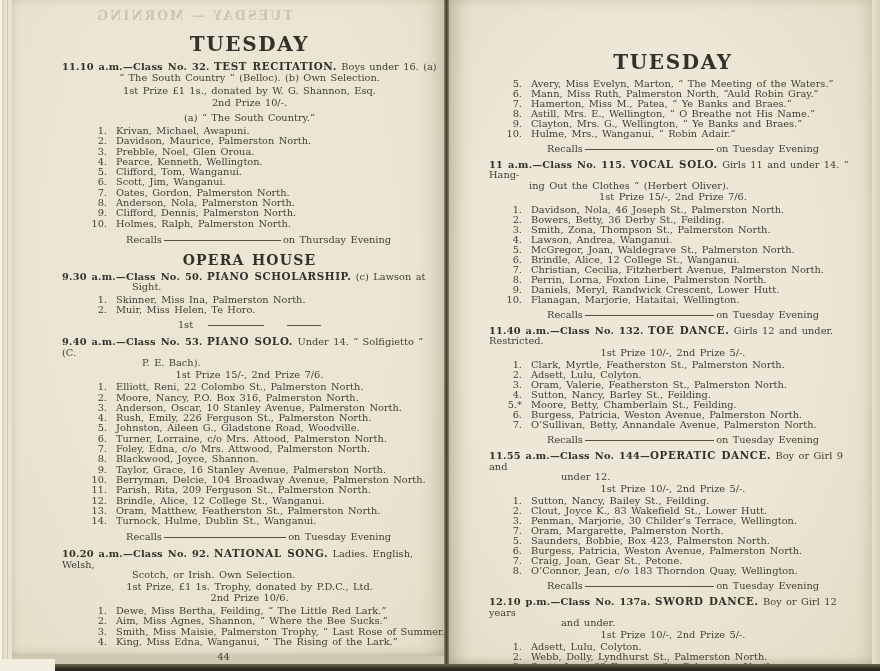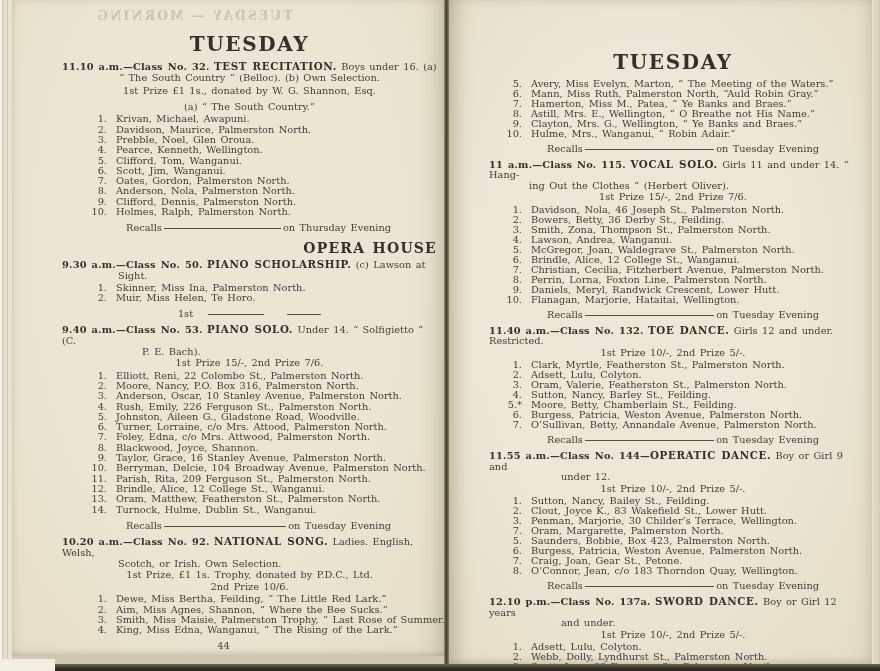--- a/index.html
+++ b/index.html
@@ -27,29 +27,29 @@
     background:linear-gradient(180deg,#6f6950,#2c2920 70%);}
   .bottom-left-corner{position:absolute;left:0;bottom:0;width:55px;height:12px;background:#f2efe0;}
 
   
   .inner{position:absolute;font-size:9.8px;word-spacing:1.3px;}
   .inner-left{left:50px;right:8px;top:32px;}
   .inner-right{left:40px;right:16px;top:50px;}
 
   .head{font-size:20px;font-weight:bold;text-align:center;letter-spacing:1.6px;
         margin:0 0 5px;color:#33312a;}
-  .venue{font-size:14px;font-weight:bold;text-align:right;letter-spacing:1.2px;
+  .venue{font-size:14px;font-weight:bold;text-align:center;letter-spacing:1.2px;
         margin:6px 0 3px;color:#33312a;}
 
   .ch{margin:3px 0 0;line-height:10.6px;}
   .ch b{color:#33312a;letter-spacing:.2px;}
   .ch .tt{font-size:10.3px;letter-spacing:.6px;}
   .cline{line-height:10.6px;}
   .cen{text-align:center;}
-  .turn{margin-left:56px;}
+  .turn{margin-left:70px;}
   .turn2{margin-left:80px;}
   .turnA{margin-left:40px;}
   .turnB{margin-left:72px;}
   .prize{text-align:center;line-height:10.6px;margin:1px 0 0;}
   .subtitle{text-align:center;margin:5px 0 2px;line-height:10.6px;}
 
   .list{margin:2px 0 0 18px;}
   .inner-right .list{margin-left:6px;}
   .row{display:flex;line-height:10.3px;}
   .inner-right .row{line-height:10.0px;}
@@ -80,20 +80,21 @@
   <div class="page page-left">
     <div class="ghost">TUESDAY — MORNING</div>
 
     <div class="inner inner-left">
       <div class="head">TUESDAY</div>
 
       <div>
         <p class="ch"><b>11.10 a.m.—Class No. 32.</b> <b class="tt">TEST RECITATION.</b> <span>Boys under 16.  (a)</span></p>
         <div class="cline cen">“ The South Country ” (Belloc).  (b) Own Selection.</div>
         <div class="prize" style="margin-top:3px;">1st Prize £1 1s., donated by W. G. Shannon, Esq.</div>
+        <div class="prize">2nd Prize 10/-.</div>
         <div class="subtitle">(a)  “ The South Country.”</div>
         <div class="list">
             <div class="row">
               <span class="num">1.</span>
               <span class="txt">Krivan, Michael, Awapuni.</span>
             </div>
             <div class="row">
               <span class="num">2.</span>
               <span class="txt">Davidson, Maurice, Palmerston North.</span>
             </div>

